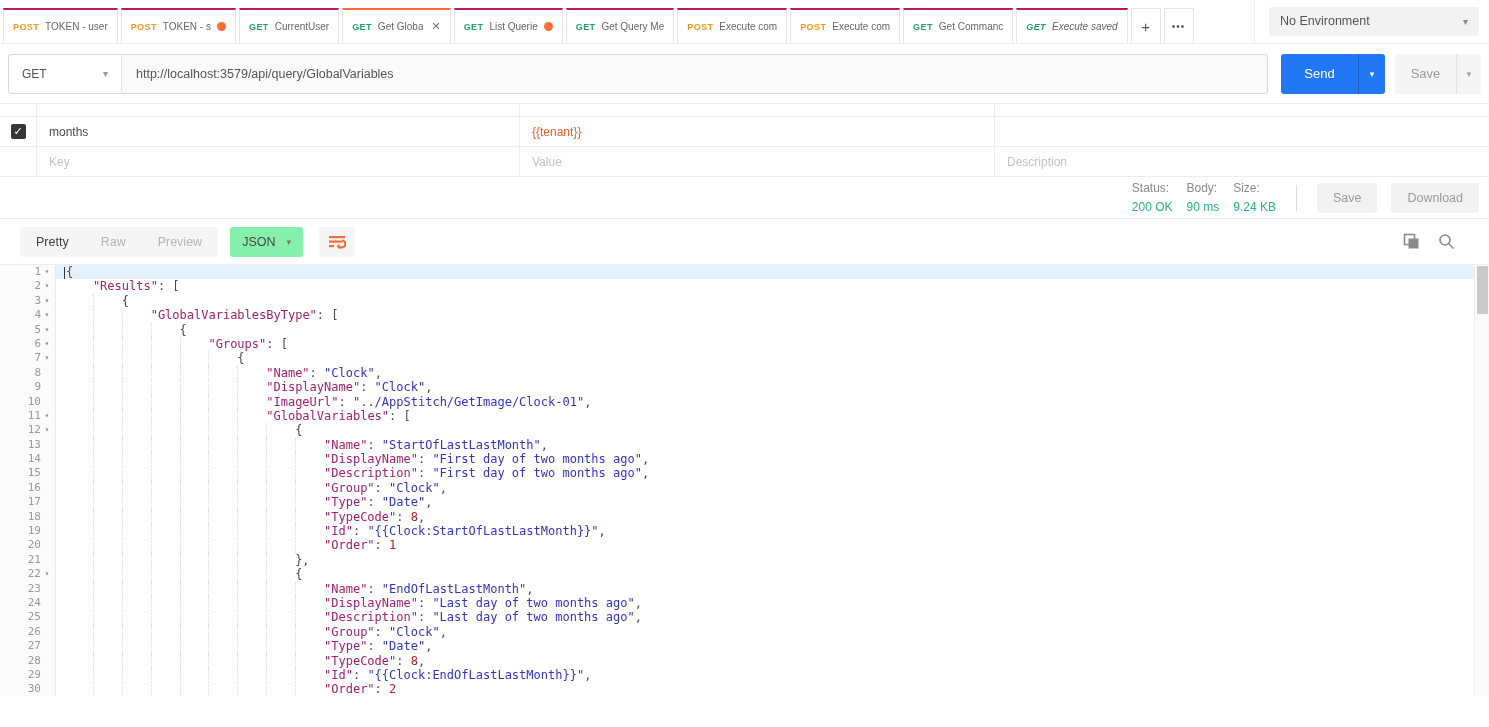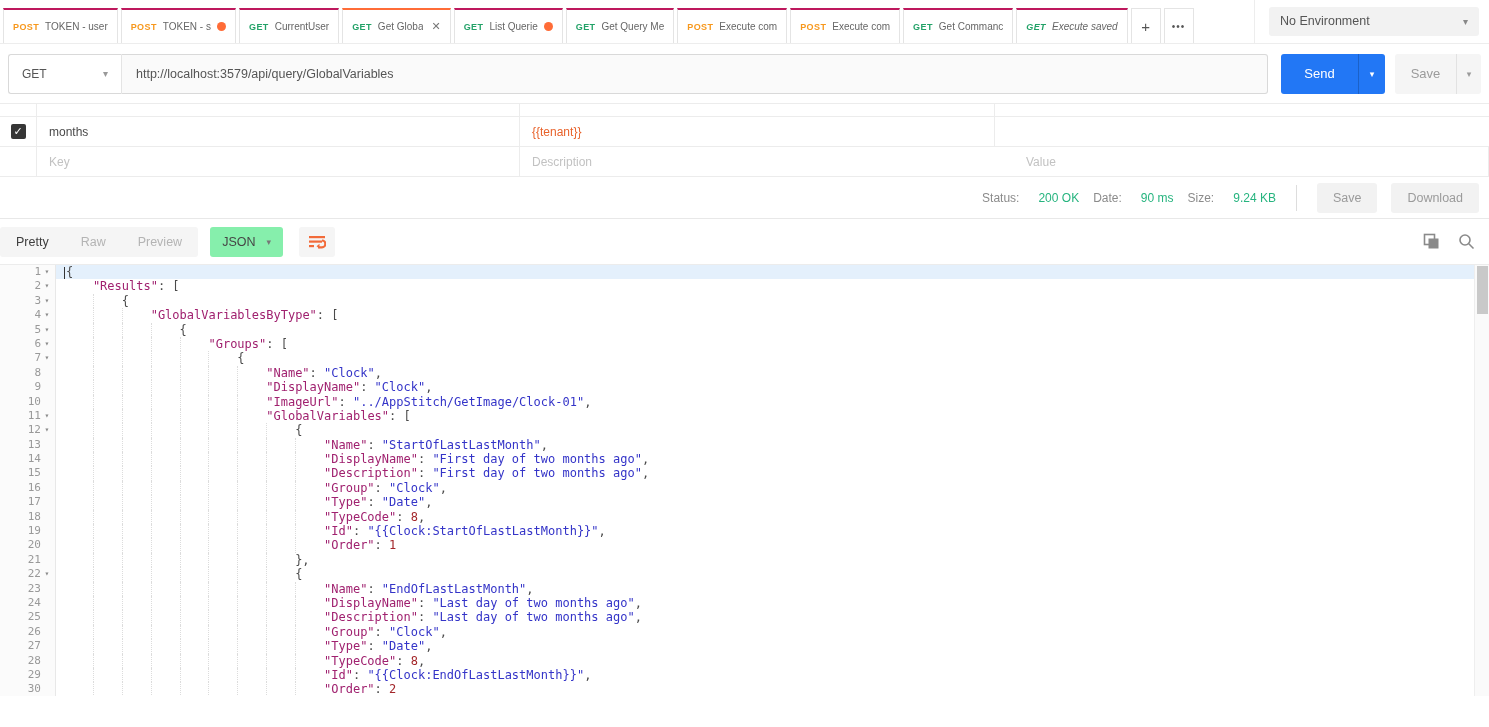--- a/index.html
+++ b/index.html
@@ -73,26 +73,26 @@
 
   
   .res-row { height:42px; display:flex; align-items:stretch; border-bottom:1px solid #e8e8e8; padding:0 10px; }
   .res-tabs { display:flex; gap:26px; align-items:stretch; }
   .res-tab { display:flex; align-items:center; gap:4px; font-size:12.5px; color:#9a9a9a; border-bottom:3px solid transparent; padding-top:3px; }
   .res-tab.active { color:#3d3d3d; border-bottom-color:#f26b3a; }
   .res-count { color:#26b47f; }
   .res-meta { margin-left:auto; display:flex; align-items:center; gap:14px; font-size:12px; }
   .meta-label { color:#8b8b8b; }
   .meta-val { color:#26b47f; }
-  .meta-pair { display:flex; gap:19px; }
+  .meta-pair { display:flex; gap:5px;flex-direction:column; }
   .vdiv { width:1px; height:26px; background:#ddd; margin:0 6px; }
   .gbtn { height:30px; background:#f2f2f2; border-radius:3px; color:#9b9b9b; font-size:12.5px; display:flex; align-items:center; justify-content:center; padding:0 16px; }
 
   
-  .view-bar { height:45px; display:flex; align-items:center; padding:0 0; gap:12px; }
+  .view-bar { height:45px; display:flex; align-items:center; padding:0 20px; gap:12px; }
   .mode-group { display:flex; background:#f5f5f5; border-radius:3px; height:30px; overflow:hidden; }
   .mode { padding:0 16px; display:flex; align-items:center; font-size:12.5px; color:#b4b4b4; }
   .mode.active { color:#3d3d3d; }
   .json-select { height:30px; background:#86efac; border-radius:3px; display:flex; align-items:center; gap:11px; padding:0 12px; font-size:12.5px; color:#464646; }
   .json-select .caret { font-size:9px; color:#777; }
   .wrap-btn { width:36px; height:30px; background:#f5f5f5; border-radius:3px; display:flex; align-items:center; justify-content:center; margin-left:4px; }
   .right-icons { margin-left:auto; display:flex; align-items:center; gap:18px; padding-right:14px; }
 
   
   .code { height:432px; display:flex; border-top:1px solid #ececec; font-family:"DejaVu Sans Mono", monospace; font-size:12px; line-height:14.4px; }
@@ -202,33 +202,33 @@
       <div class="hc hc-check">
         <div class="checkbox">✓</div>
       </div>
       <div class="hc hc-key dark">months</div>
       <div class="hc hc-val var-orange">{{tenant}}</div>
       <div class="hc hc-desc"></div>
     </div>
     <div class="hrow">
       <div class="hc hc-check"></div>
       <div class="hc hc-key ph">Key</div>
+      <div class="hc hc-val ph">Value</div>
       <div class="hc hc-desc ph">Description</div>
-      <div class="hc hc-val ph">Value</div>
     </div>
   </div>
 
 <div class="res-row">
   <div class="res-meta">
     <div class="meta-pair">
       <span class="meta-label">Status:</span>
       <span class="meta-val">200 OK</span>
     </div>
     <div class="meta-pair">
-      <span class="meta-label">Date:</span>
+      <span class="meta-label">Body:</span>
       <span class="meta-val">90 ms</span>
     </div>
     <div class="meta-pair">
       <span class="meta-label">Size:</span>
       <span class="meta-val">9.24 KB</span>
     </div>
     <div class="vdiv"></div>
     <div class="gbtn">Save</div>
     <div class="gbtn">Download</div>
   </div>

